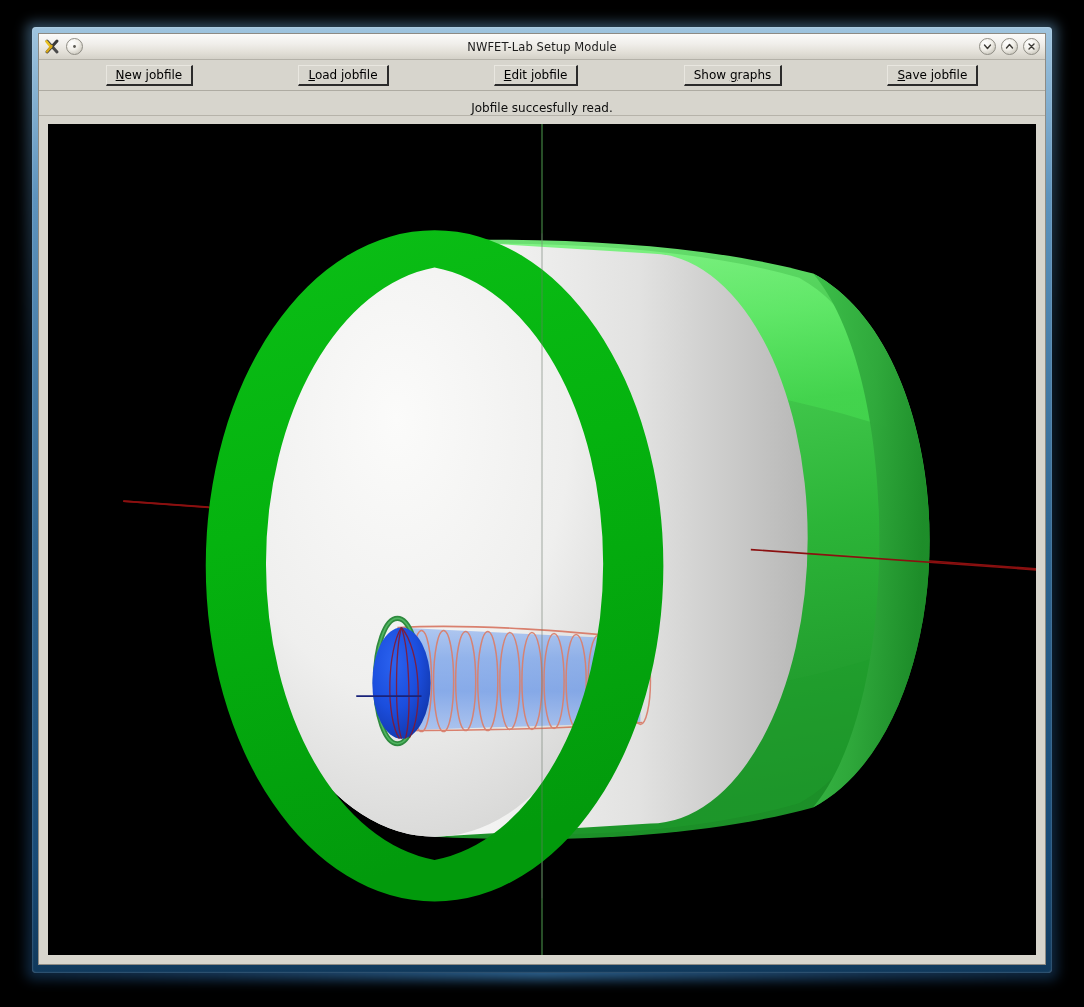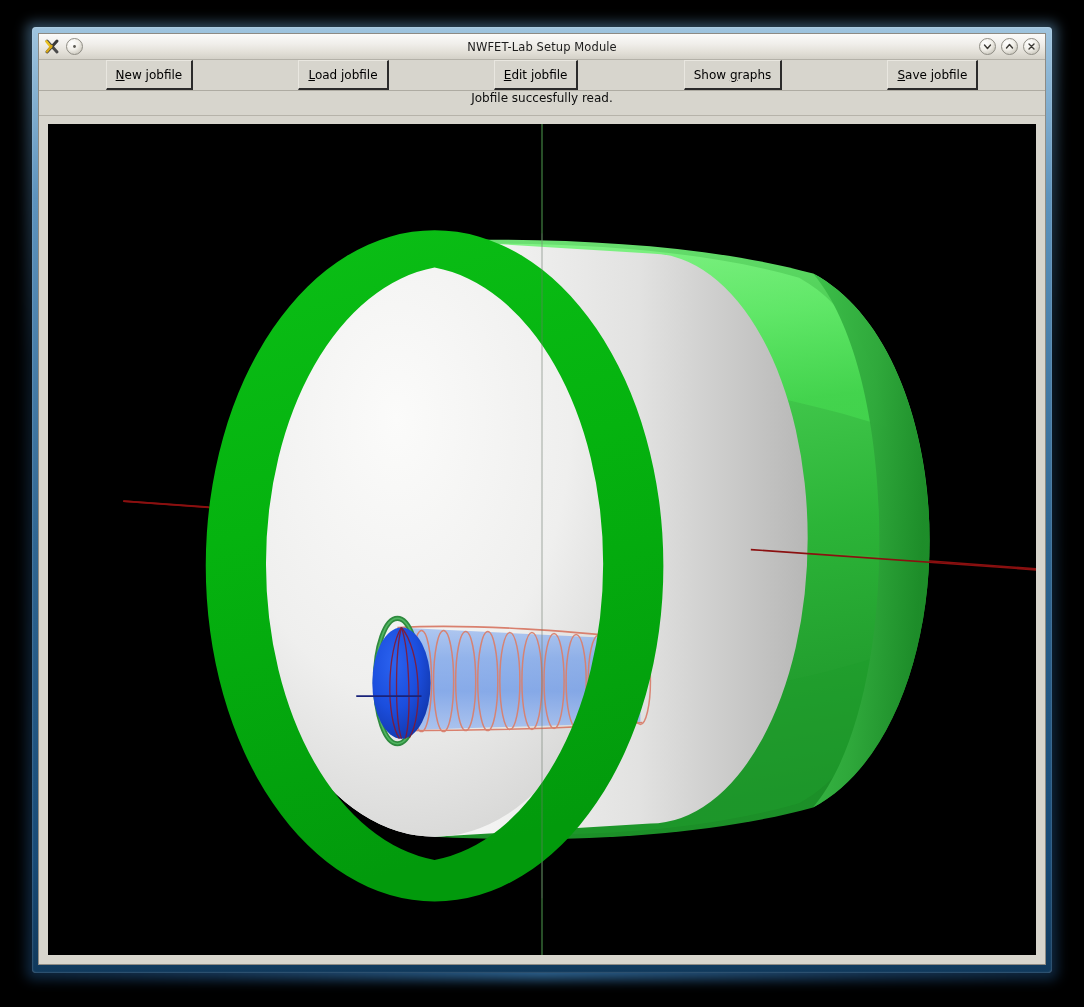--- a/index.html
+++ b/index.html
@@ -107,20 +107,21 @@
     pointer-events: none;
   }
 
   
   #toolbar {
     flex: 0 0 31px;
     height: 31px;
     background: #d7d5cd;
     border-bottom: 1px solid #aeaba2;
     display: flex;
+    align-items: center;
     justify-content: space-around;
     padding: 0 14px;
     box-sizing: border-box;
   }
 
   .tb-button {
     background: #d7d5cd;
     border: none;
     border-right: 2px solid #2b2b2b;
     border-bottom: 2px solid #2b2b2b;
@@ -136,21 +137,21 @@
   }
   .tb-button .mn { text-decoration: underline; }
 
   
   #statusbar {
     flex: 0 0 24px;
     height: 24px;
     background: #d7d5cd;
     border-bottom: 1px solid #b6b3aa;
     display: flex;
-    align-items: flex-start;
+    align-items: flex-end;
     justify-content: center;
     font-size: 12px;
     color: #0d0d0d;
     font-family: "DejaVu Sans", sans-serif;
   }
 
   
   #viewport-wrap {
     flex: 1 1 auto;
     background: #d7d5cd;

